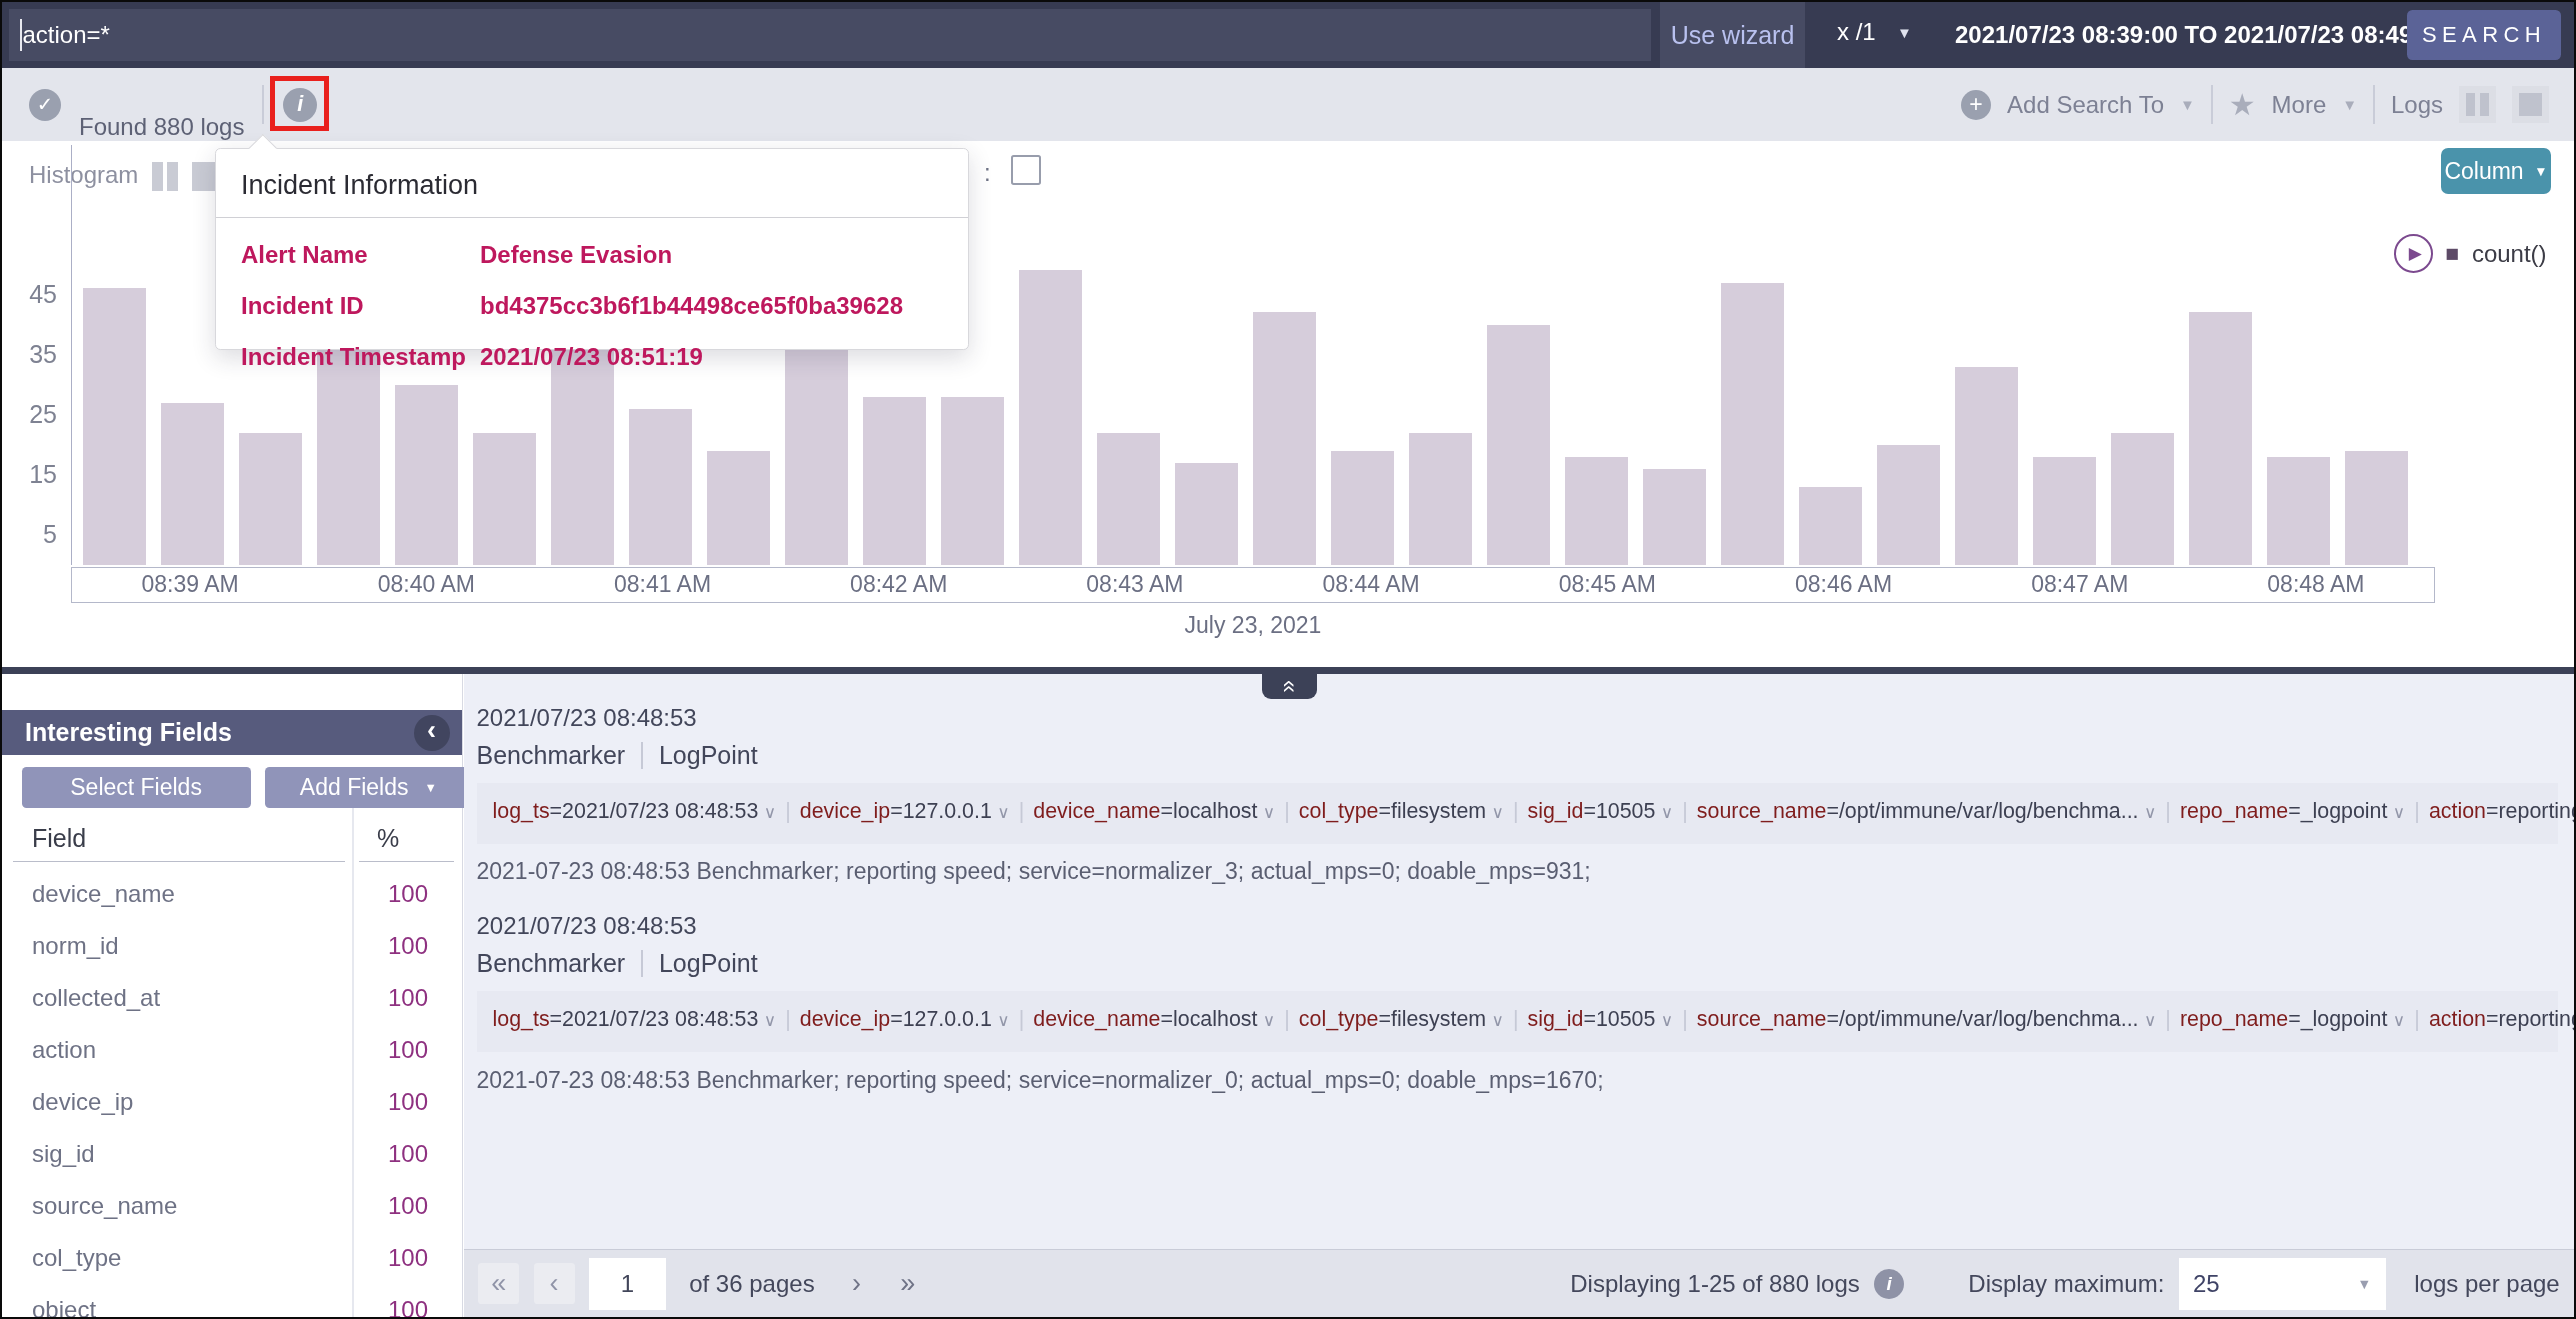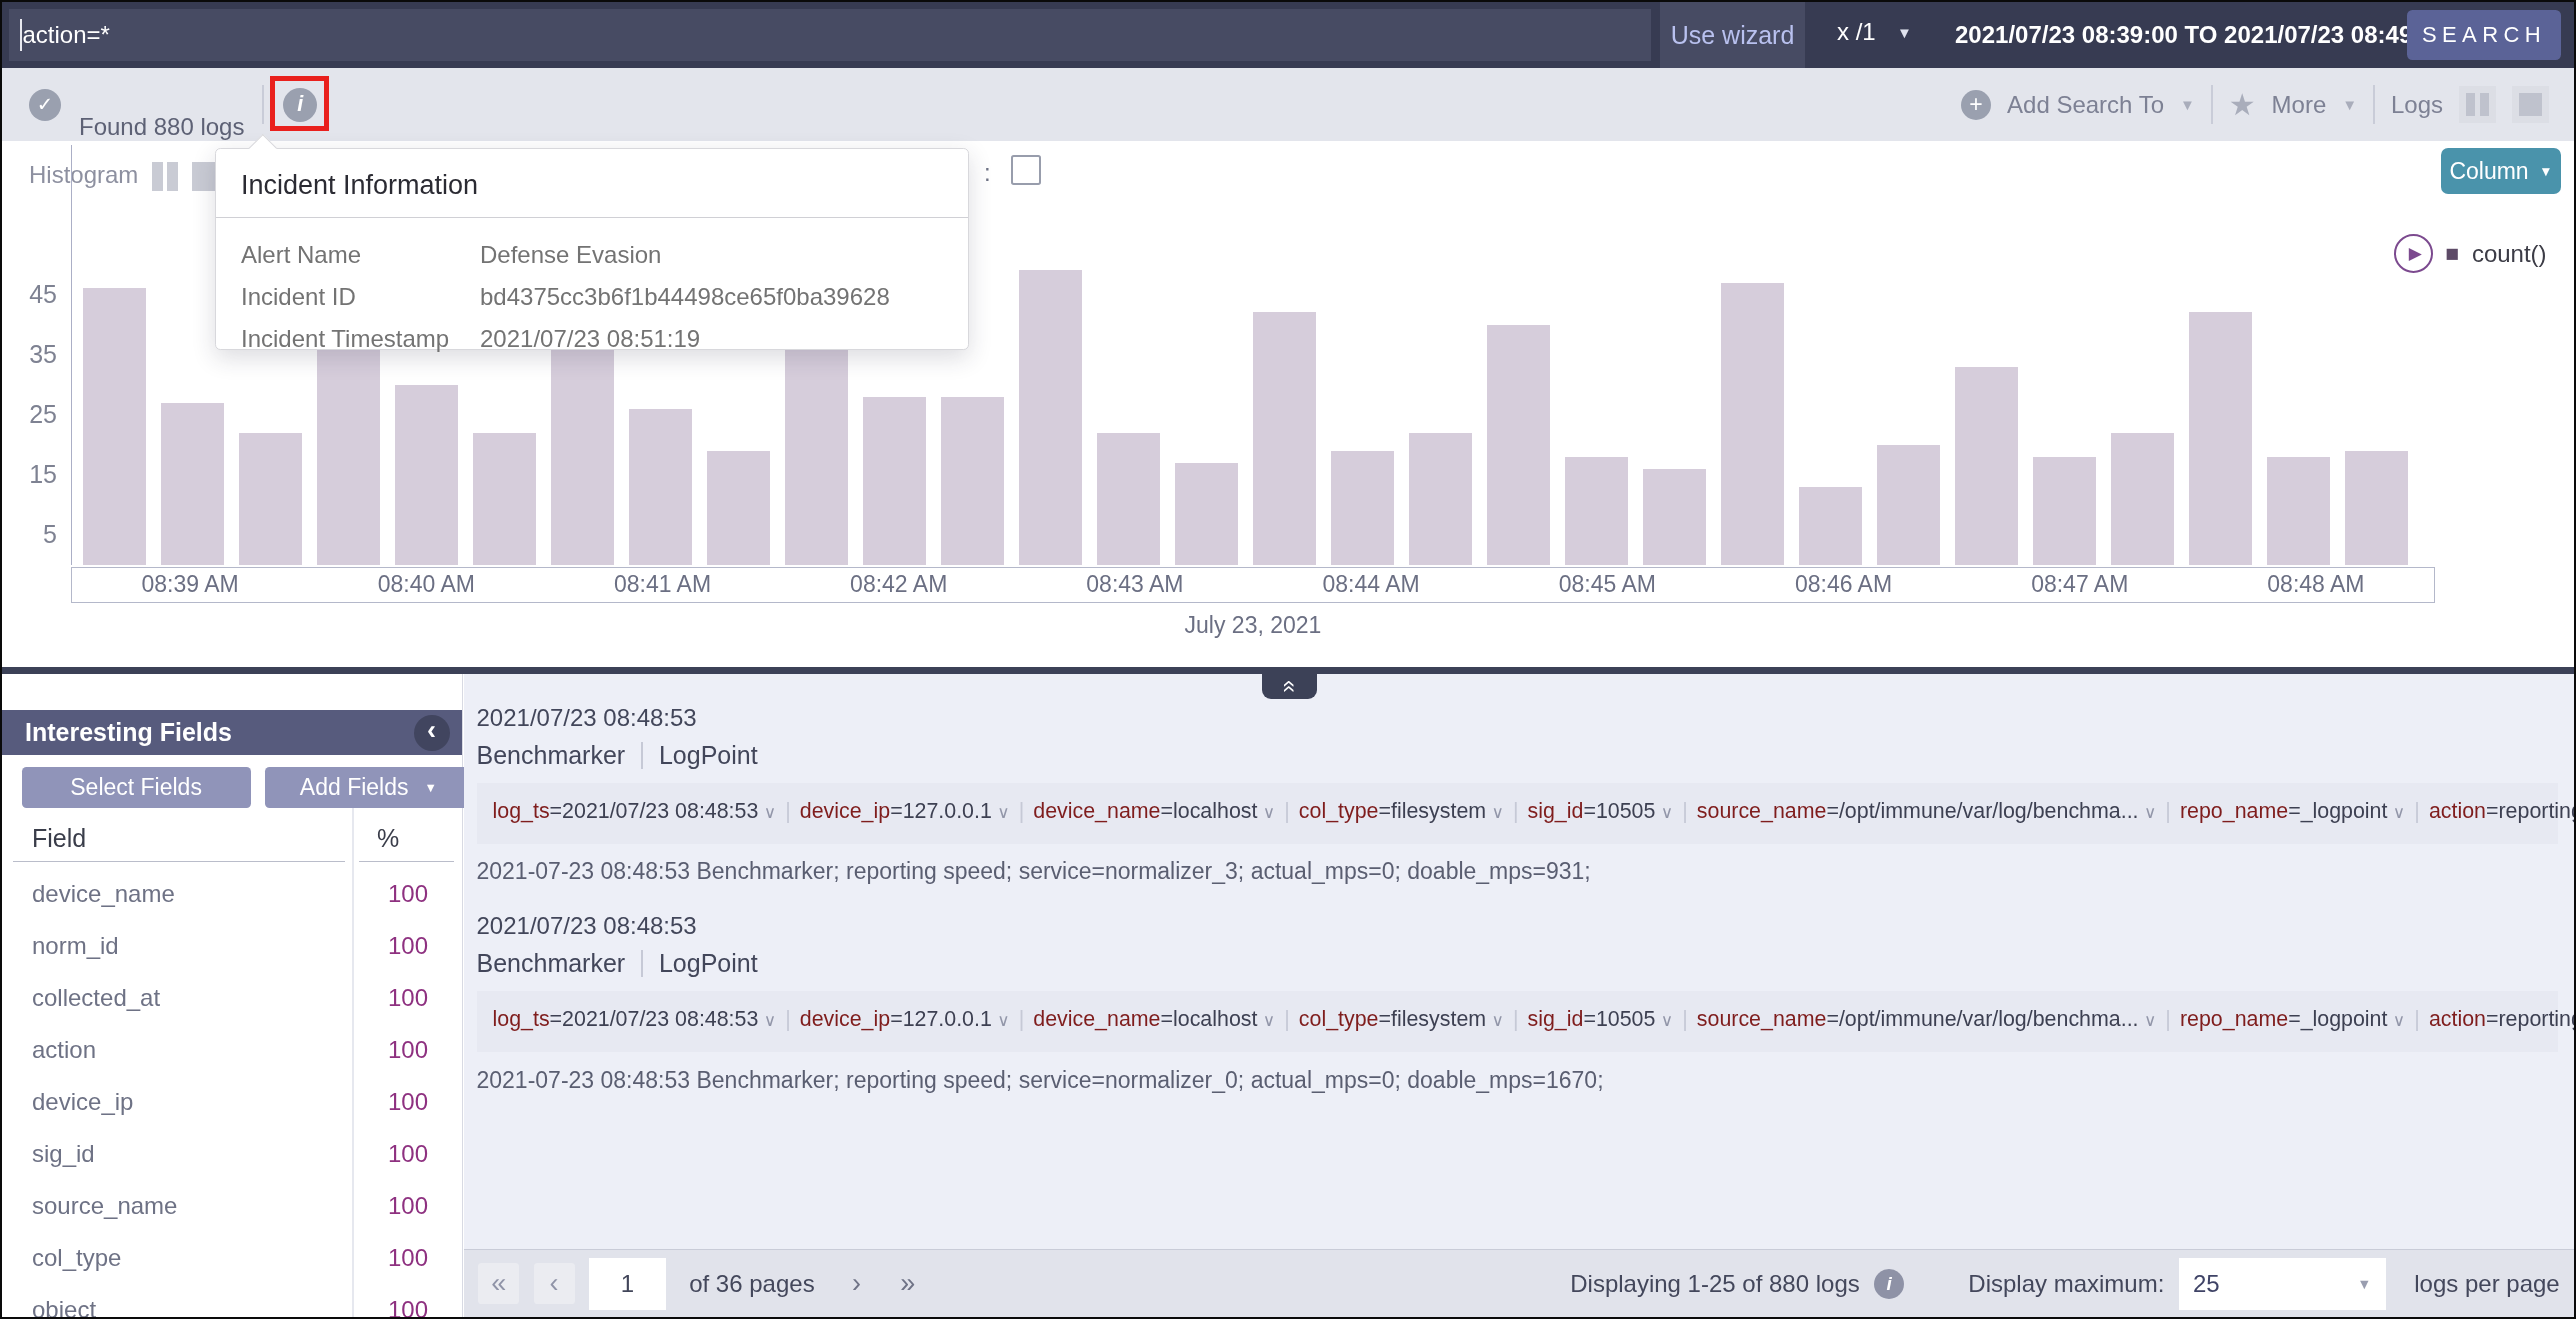--- a/index.html
+++ b/index.html
@@ -50,21 +50,21 @@
   
   .chart-area { position:absolute; top:139px; left:0; right:0; height:526px; background:#fff; }
   .hist-label { position:absolute; left:27px; top:19.6px; font-size:24px; color:#8d90a0; }
   .hist-icons { position:absolute; left:150px; top:21.4px; display:flex; gap:14.3px; }
   .hi-pause { display:flex; gap:4.5px; }
   .hi-pause span { width:10.7px; height:28.6px; background:#c9cbd4; }
   .hi-square { width:28.6px; height:28.6px; background:#c9cbd4; }
   .partial-colon { position:absolute; left:982px; top:18px; font-size:24px; color:#6f7386; }
   .trend-checkbox { position:absolute; left:1009px; top:14.3px; width:30px; height:30px;
                     background:#fff; border:2.7px solid #989dac; border-radius:2.7px; }
-  .column-btn { position:absolute; left:2439px; top:7.1px; width:120px; height:46px;
+  .column-btn { position:absolute; left:2439px; top:7.1px; width:110px; height:46px;
                 background:#4a93ab; border-radius:7.1px; color:#fff; font-size:23px;
                 display:flex; align-items:center; justify-content:center; gap:10.7px; }
   .column-btn .tb-caret { color:#fff; font-size:13.4px; }
   .legend { position:absolute; left:2392px; top:93px; display:flex; align-items:center; gap:12.5px; }
   .play-circle { width:39px; height:39px; border-radius:50%; border:2.7px solid #7c4a8f;
                  color:#7c4a8f; display:flex; align-items:center; justify-content:center;
                  font-size:17px; padding-left:3.6px; }
   .legend-swatch { color:#5d4a67; font-size:23px; }
   .legend-label { font-size:24px; color:#3c3c46; }
 
@@ -82,21 +82,21 @@
 
   
   .popup { position:absolute; left:213px; top:146px; width:754px; height:202px; background:#fff;
            border:0.9px solid #d8d8dc; border-radius:5.4px; box-shadow:0 7.1px 23px rgba(40,40,60,.16);
            z-index:20; }
   .popup-notch { position:absolute; top:-10.7px; left:37px; width:19.6px; height:19.6px; background:#fff;
                  transform:rotate(45deg); border-left:0.9px solid #d8d8dc; border-top:0.9px solid #d8d8dc; }
   .popup-title { padding:21.4px 25px 16px; font-size:27px; color:#2b2b33; }
   .popup-hr { border:none; border-top:1.8px solid #d0d0d5; }
   .popup-grid { padding:23px 25px; display:grid; grid-template-columns:239px auto;
-                row-gap:14px; font-size:24px; color:#737373; }
+                row-gap:23px; font-size:24px; color:#be185d;font-weight:bold; }
 
   
   .section-divider { position:absolute; top:665px; left:0; right:0; height:7.1px; background:#3c4157; z-index:6; }
   .collapse-tab { position:absolute; top:672px; left:1260px; width:55px; height:25px;
                   background:#3c4157; border-radius:0 0 9px 9px; z-index:6;
                   display:flex; align-items:center; justify-content:center; }
   .collapse-icon { color:#fff; font-size:23px; transform:rotate(90deg); line-height:1; }
 
   
   .bottom { position:absolute; top:672px; left:0; right:0; bottom:0; }

